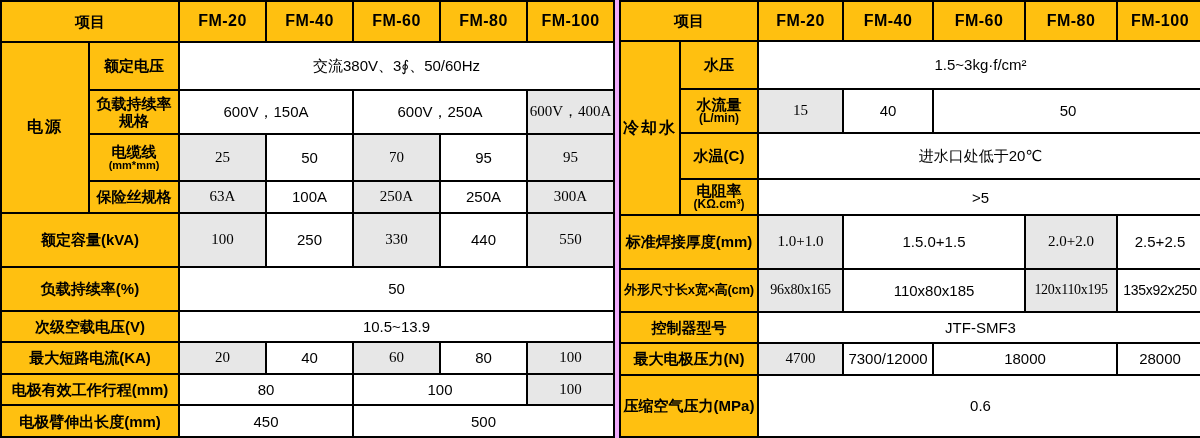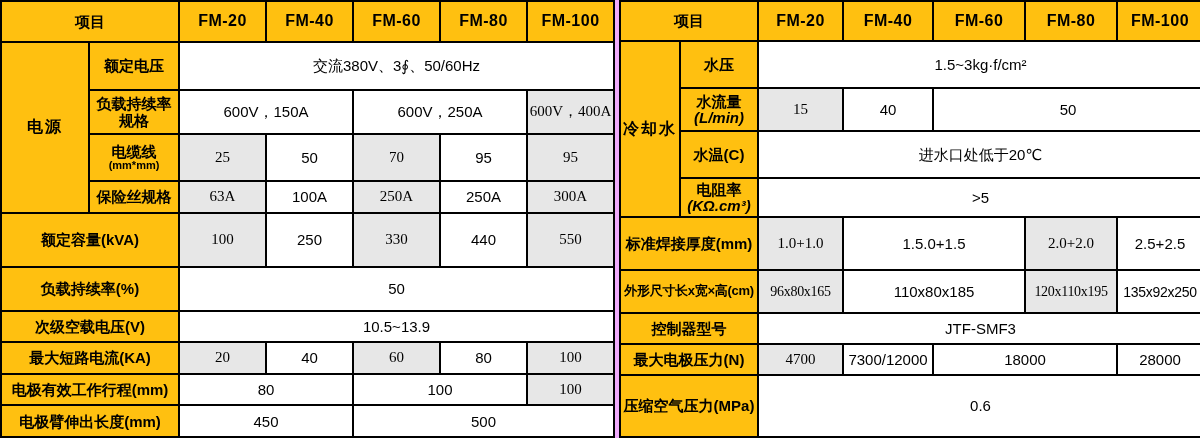--- a/index.html
+++ b/index.html
@@ -8,21 +8,21 @@
   .t-left{width:613px;}
   .t-right{width:583px;margin-left:4px;}
   th,td{border:2px solid #000;padding:0;text-align:center;vertical-align:middle;color:#000;
         overflow:hidden;white-space:nowrap;line-height:1.15;}
   th{background:#FFC010;font-weight:bold;font-size:15px;}
   th.model{font-size:16px;letter-spacing:.5px;}
   th.group{font-size:16px;letter-spacing:2px;}
   td{background:#fff;font-size:15px;}
   td.gray{background:#E7E7E7;font-family:Liberation Serif, serif;}
   .unit{display:block;font-size:11px;font-weight:bold;margin-top:-1px;}
-  .unit-md{display:block;font-size:15px;font-weight:bold;margin-top:-1px;font-style:italic;}
+  .unit-md{display:block;font-size:12px;font-weight:bold;margin-top:-1px;}
   th.tight{font-size:13px;letter-spacing:-0.3px;}
   td.numtight{font-size:14px;letter-spacing:-0.3px;}
   
   .h36{height:36px}.h43{height:43px}.h39{height:39px}.h42{height:42px}.h40{height:28px}
   .h38{height:48px}.h41{height:28px}
 </style>
 </head>
 <body>
 
 <div class="wrap">

